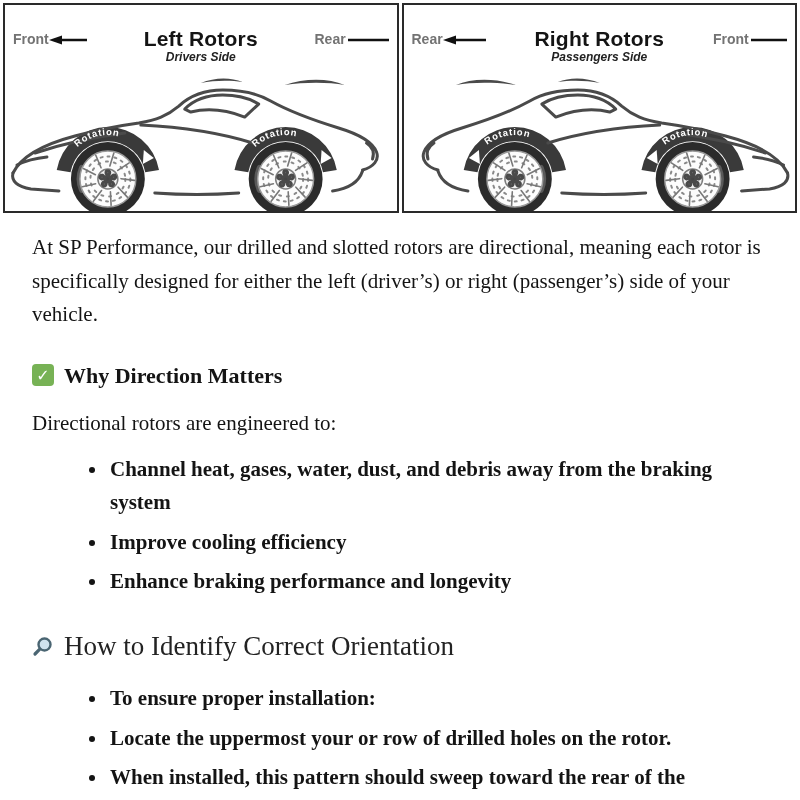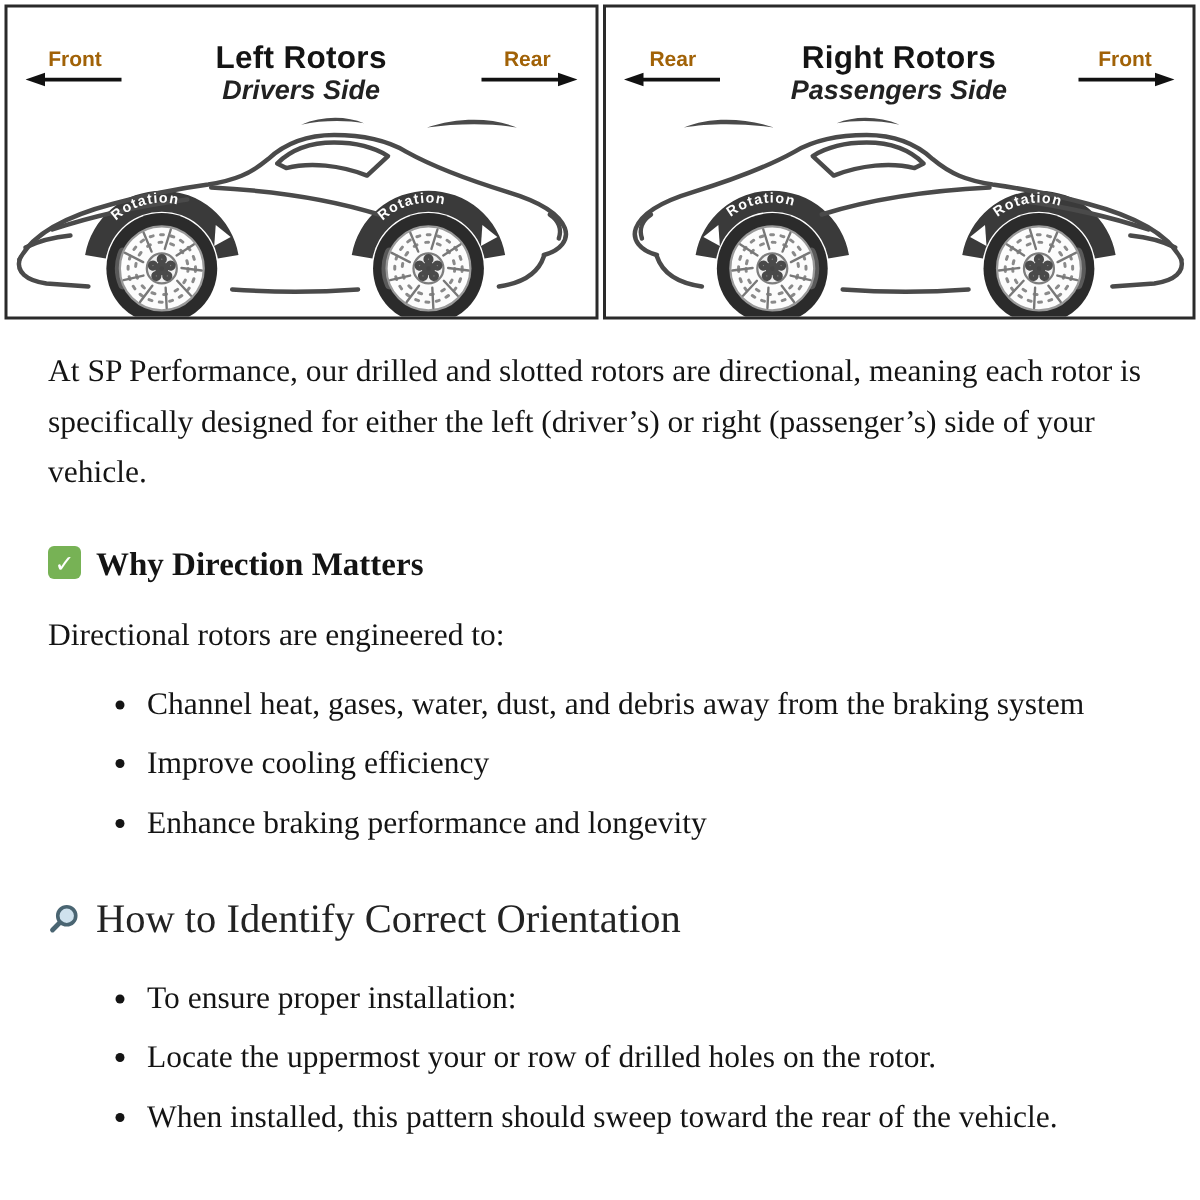--- a/index.html
+++ b/index.html
@@ -18,25 +18,25 @@
     flex: 1;
     border: 2px solid #2a2a2a;
     height: 210px;
     position: relative;
     background: #fff;
     overflow: hidden;
   }
   .panel-header { position: relative; height: 42px; font-family: "Liberation Sans", sans-serif; }
   .title-block { text-align: center; padding-top: 3px; margin-top: 20px; }
   .panel-title { font-size: 21px; font-weight: bold; letter-spacing: .2px; line-height: 1.05; }
-  .panel-subtitle { font-size: 18px; font-weight: bold; font-style: italic; color: #222; }
+  .panel-subtitle { font-size: 12px; font-weight: bold; font-style: italic; color: #222; }
   .dir {
     position: absolute; top: 7px; width: 74px;
-    display: flex; flex-direction: column; align-items: center;
-    font-weight: bold; font-size: 14px; color: #a16207; line-height: 1;
+    display: flex; flex-direction: row; align-items: center;
+    font-weight: bold; font-size: 14px; color: #737373; line-height: 1;
   }
   .dir-left { left: 8px; }
   .dir-right { right: 8px; }
   .dir svg { margin-top: 2px; }
   .car-svg { display: block; width: 100%; height: 156px; margin-top: 4px; }
   .rot-text {
     fill: #fff;
     font-family: "Liberation Sans", sans-serif;
     font-weight: bold;
     font-size: 9.5px;
@@ -47,21 +47,21 @@
   .article { padding: 8px 32px 0 32px; font-size: 21px; line-height: 1.6; }
   .intro { margin: 10px 0 24px 0; }
   .section-heading {
     display: flex; align-items: center; gap: 10px;
     margin: 26px 0 14px 0;
   }
   .section-heading.bold { font-size: 22px; font-weight: bold; }
   .section-heading.plain { font-size: 27px; font-weight: normal; color: #232323; }
   .lead { margin: 14px 0 10px 0; }
   ul.bullets { margin: 12px 0 24px 0; padding-left: 60px; }
-  ul.bullets li { margin: 6px 4px; padding-left: 2px; }
+  ul.bullets li { margin: 6px 16px; padding-left: 2px; font-weight: bold; }
 
   .check-icon {
     display: inline-flex; align-items: center; justify-content: center;
     width: 22px; height: 22px; flex: 0 0 22px;
     background: #77b255; border-radius: 4px;
     color: #fff; font-size: 16px; font-weight: bold;
     font-family: "DejaVu Sans", sans-serif;
   }
   .mag-icon { display: inline-block; flex: 0 0 22px; }
 </style>

